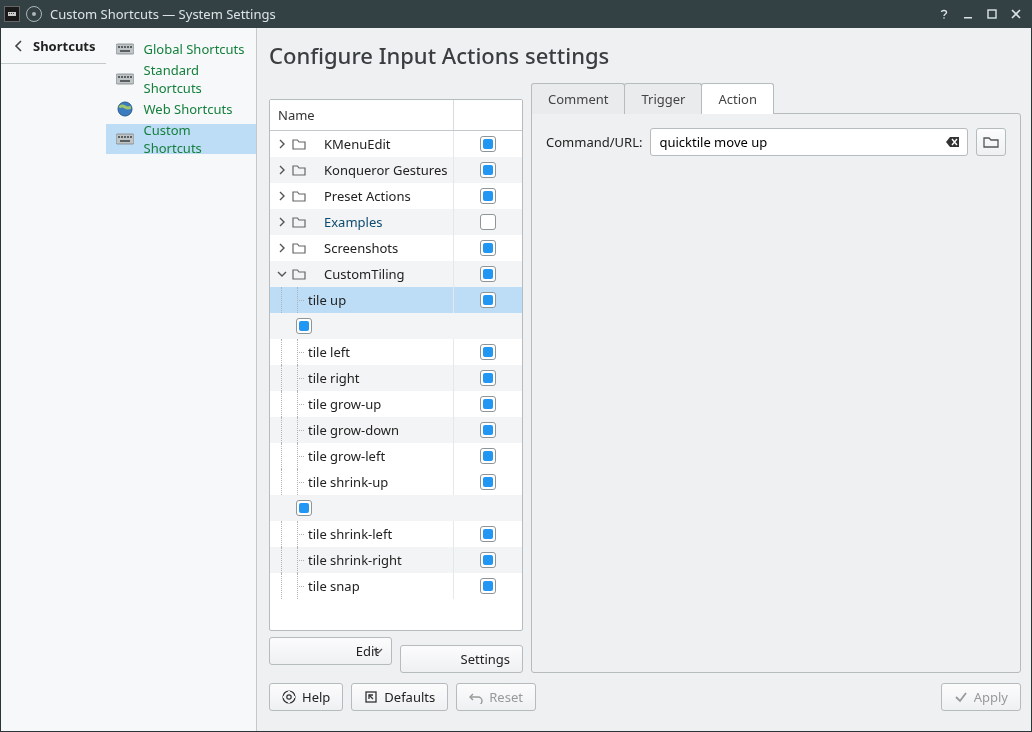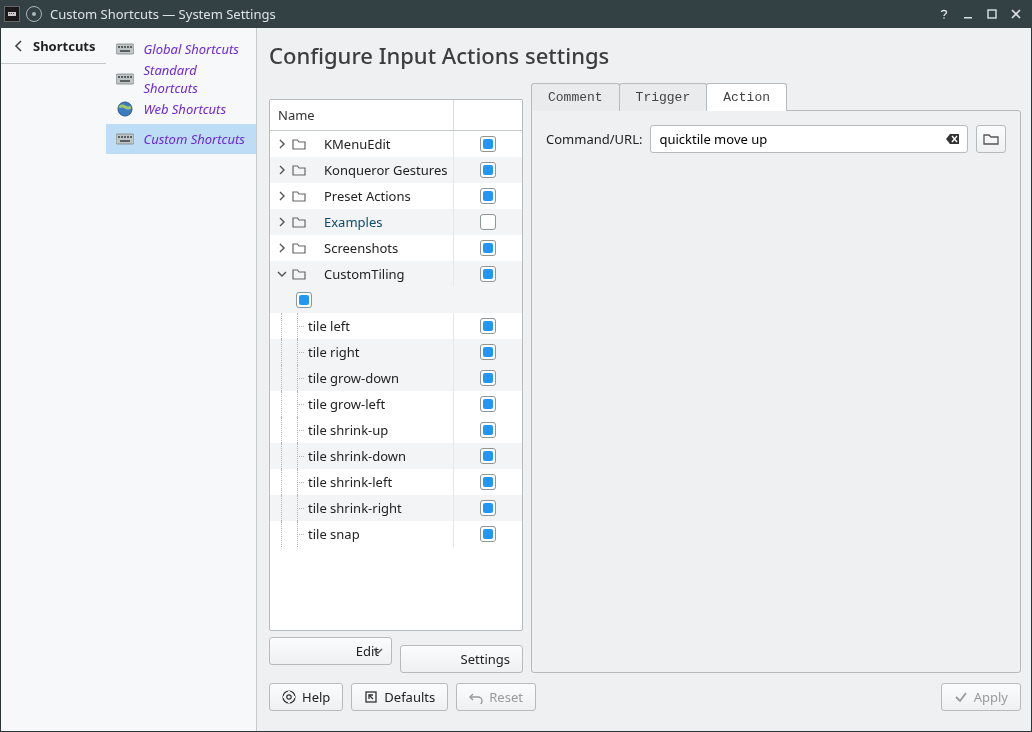--- a/index.html
+++ b/index.html
@@ -10,21 +10,21 @@
   .titlebar .pin-icon { width: 16px; height: 16px; border-radius: 50%; border: 1.5px solid #aeb6b9; display:flex;align-items:center;justify-content:center;}
   .titlebar .title { flex: 1; padding-left: 2px; font-size: 13px; }
   .titlebar-buttons { display: flex; gap: 0; }
   .titlebar-btn { width: 24px; height: 22px; display: flex; align-items: center; justify-content: center; color: #dce3e6; cursor: pointer; }
   .content-frame { flex:1; background: #eff0f1; display: flex; border: 1px solid #2b3538; border-top: none; }
   .sidebar { width: 256px; background: #f7f8f9; border-right: 1px solid #c4c9cc; display:flex; flex-direction:row; }
   .sidebar-header { height: 36px; display:flex; align-items:center; gap:6px; padding: 0 10px; border-bottom: 1px solid #c4c9cc; }
   .sidebar-header .back { width:16px; height:16px; display:flex;align-items:center;justify-content:center; cursor:pointer;}
   .sidebar-header .label { font-weight: bold; font-size:13px; color:#222; }
   .sidebar-list { padding: 6px 0; }
-  .sidebar-item { height: 30px; display:flex; align-items:center; gap:10px; padding: 0 10px; cursor:pointer; color:#6d28d9;font-style:italic; }
+  .sidebar-item { height: 30px; display:flex; align-items:center; gap:10px; padding: 0 10px; cursor:pointer; color:#15803d; }
   .sidebar-item.active { background: #bddcf5; }
   .sidebar-item .sicon { width:18px; height:14px; display:flex;align-items:center;justify-content:center;}
   .main { flex:1; display:flex; flex-direction:column; padding: 8px 10px 20px 12px; gap:6px; }
   .page-title { font-size: 22px; color: #3a3e40; font-weight: 500; padding: 4px 0 6px 0;}
   .midrow { flex:1; display:flex; gap:8px; min-height:0; }
   .tree-panel { width: 254px; display:flex; flex-direction:column; gap:6px;}
   .tree-box { flex:1; border:1px solid #b6bbbe; background:#fff; border-radius:2px; display:flex; flex-direction:column; overflow:hidden;margin-top:17px;}
   .tree-header { display:flex; border-bottom:1px solid #c4c9cc; background:#fff;}
   .tree-header .col-name { flex:1; padding:6px 8px; font-size:13px; color:#333; border-right:1px solid #d8dcde;}
   .tree-header .col-chk { width:68px; }
@@ -46,21 +46,21 @@
   .chk.off { }
   .spacer10 { width:10px; display:inline-block;}
   .tree-buttons { display:flex; gap:8px; }
   .btn { height:28px; border:1px solid #b6bbbe; background:linear-gradient(#fcfcfd,#eef0f1); border-radius:3px; display:flex;align-items:center;justify-content:flex-end; padding:0 12px; gap:6px; cursor:pointer; color:#222;}
   .btn.disabled { color:#999; }
   .edit-combo { flex:1; position:relative; }
   .edit-combo .chev { position:absolute; right:8px; top:50%; transform:translateY(-50%);}
   .settings-btn { flex:1;margin-top:8px; }
   .right-panel { flex:1; display:flex; flex-direction:column; }
   .tabs { display:flex; }
-  .tab { padding: 6px 16px; border:1px solid #b6bbbe; border-bottom:none; background:#e9ebec; color:#444; margin-right:-1px; border-radius:3px 3px 0 0; cursor:pointer; position:relative; top:1px;font-family:Liberation Mono, monospace;}
+  .tab { padding: 6px 16px; border:1px solid #b6bbbe; border-bottom:none; background:#e9ebec; color:#444; margin-right:-1px; border-radius:3px 3px 0 0; cursor:pointer; position:relative; top:1px;}
   .tab.active { background:#fff; border-color:#b6bbbe; z-index:2;}
   .tab-body { flex:1; border:1px solid #b6bbbe; background:#eff0f1; border-radius:0 3px 3px 3px; padding:14px; display:flex; gap:8px; align-items:flex-start;}
   .field-label { color:#222; padding-top:5px;}
   .text-input { flex:1; height:28px; border:1px solid #b6bbbe; border-radius:3px; background:#fff; display:flex; align-items:center; padding:0 28px 0 8px; position:relative;}
   .text-input input { border:none; outline:none; width:100%; font-size:13px; background:transparent;}
   .clear-ic { position:absolute; right:6px; top:50%; transform:translateY(-50%); width:16px; height:16px; display:flex;align-items:center;justify-content:center; cursor:pointer;}
   .browse-btn { width:30px; height:28px; border:1px solid #b6bbbe; background:linear-gradient(#fcfcfd,#eef0f1); border-radius:3px; display:flex;align-items:center;justify-content:center; cursor:pointer;}
   .bottom-bar { display:flex; gap:8px; padding-top:4px;}
   .bottom-bar .spacer { flex:1; }
   svg { display:block; }
@@ -293,20 +293,30 @@
                         <path d="M1 2 L1 11 L13 11 L13 4 L7 4 L5.5 2 Z"></path>
                       </svg>
                     </span>
                     <span class="spacer10"></span>
                     <span class="tree-label">CustomTiling</span>
                   </div>
                   <div class="cell-chk">
                     <span class="chk on"></span>
                   </div>
                 </div>
+                <div class="tree-row selected">
+                  <div class="cell-name">
+                    <span class="indent-line"></span>
+                    <span class="indent-line tee"></span>
+                    <span class="tree-label">tile up</span>
+                  </div>
+                  <div class="cell-chk">
+                    <span class="chk on"></span>
+                  </div>
+                </div>
                 <div class="tree-row alt">
                   <div class="cell-chk">
                     <span class="chk on"></span>
                   </div>
                 </div>
                 <div class="tree-row">
                   <div class="cell-name">
                     <span class="indent-line"></span>
                     <span class="indent-line tee"></span>
                     <span class="tree-label">tile left</span>
@@ -318,20 +328,30 @@
                 <div class="tree-row alt">
                   <div class="cell-name">
                     <span class="indent-line"></span>
                     <span class="indent-line tee"></span>
                     <span class="tree-label">tile right</span>
                   </div>
                   <div class="cell-chk">
                     <span class="chk on"></span>
                   </div>
                 </div>
+                <div class="tree-row">
+                  <div class="cell-name">
+                    <span class="indent-line"></span>
+                    <span class="indent-line tee"></span>
+                    <span class="tree-label">tile grow-up</span>
+                  </div>
+                  <div class="cell-chk">
+                    <span class="chk on"></span>
+                  </div>
+                </div>
                 <div class="tree-row alt">
                   <div class="cell-name">
                     <span class="indent-line"></span>
                     <span class="indent-line tee"></span>
                     <span class="tree-label">tile grow-down</span>
                   </div>
                   <div class="cell-chk">
                     <span class="chk on"></span>
                   </div>
                 </div>
@@ -349,25 +369,20 @@
                   <div class="cell-name">
                     <span class="indent-line"></span>
                     <span class="indent-line tee"></span>
                     <span class="tree-label">tile shrink-up</span>
                   </div>
                   <div class="cell-chk">
                     <span class="chk on"></span>
                   </div>
                 </div>
                 <div class="tree-row alt">
-                  <div class="cell-name">
-                    <span class="indent-line"></span>
-                    <span class="indent-line tee"></span>
-                    <span class="tree-label">tile shrink-down</span>
-                  </div>
                   <div class="cell-chk">
                     <span class="chk on"></span>
                   </div>
                 </div>
                 <div class="tree-row">
                   <div class="cell-name">
                     <span class="indent-line"></span>
                     <span class="indent-line tee"></span>
                     <span class="tree-label">tile shrink-left</span>
                   </div>

